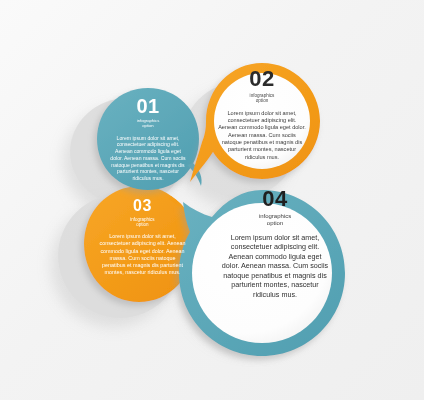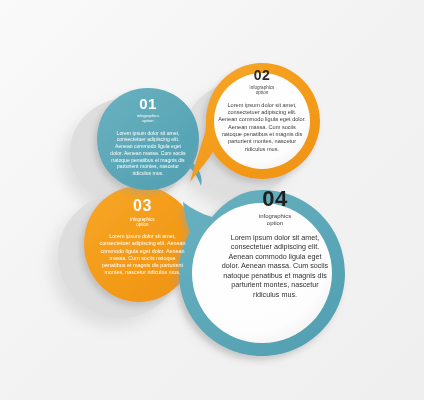--- a/index.html
+++ b/index.html
@@ -62,31 +62,31 @@
     margin-top: 6px;
     text-align: center;
   }
 
   
   #node-01 {
     left: 100px;
     top: 96px;
     width: 96px;
   }
-  #node-01 .num   { font-size: 15px; color: #ffffff; }
+  #node-01 .num   { font-size: 20px; color: #ffffff; }
   #node-01 .sub   { font-size: 4.2px; color: #ffffff; }
   #node-01 .body  { font-size: 5.1px; color: #ffffff; padding: 0 9px; }
 
   
   #node-02 {
     left: 212px;
     top: 68px;
     width: 100px;
   }
-  #node-02 .num   { font-size: 14px; color: #2b2b2b; }
+  #node-02 .num   { font-size: 22px; color: #2b2b2b; }
   #node-02 .sub   { font-size: 4.6px; color: #4a4a4a; }
   #node-02 .body  { font-size: 5.6px; color: #3c3c3c; padding: 0 6px; }
 
   
   #node-03 {
     left: 90px;
     top: 192px;
     width: 105px;
     margin-top: 6px;
   }

